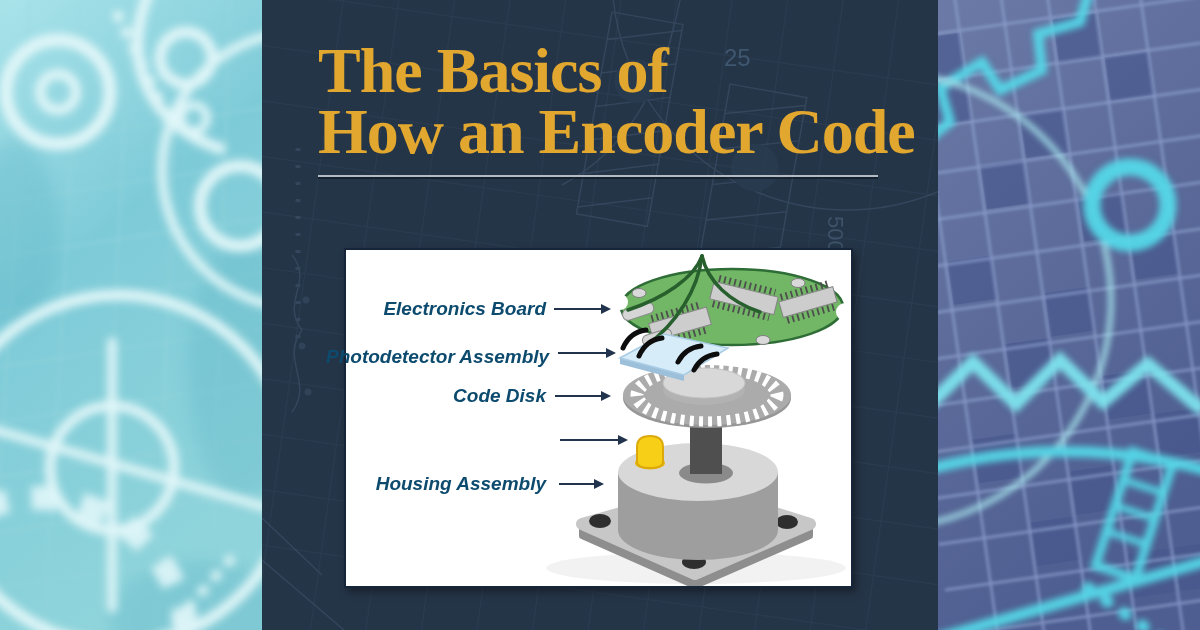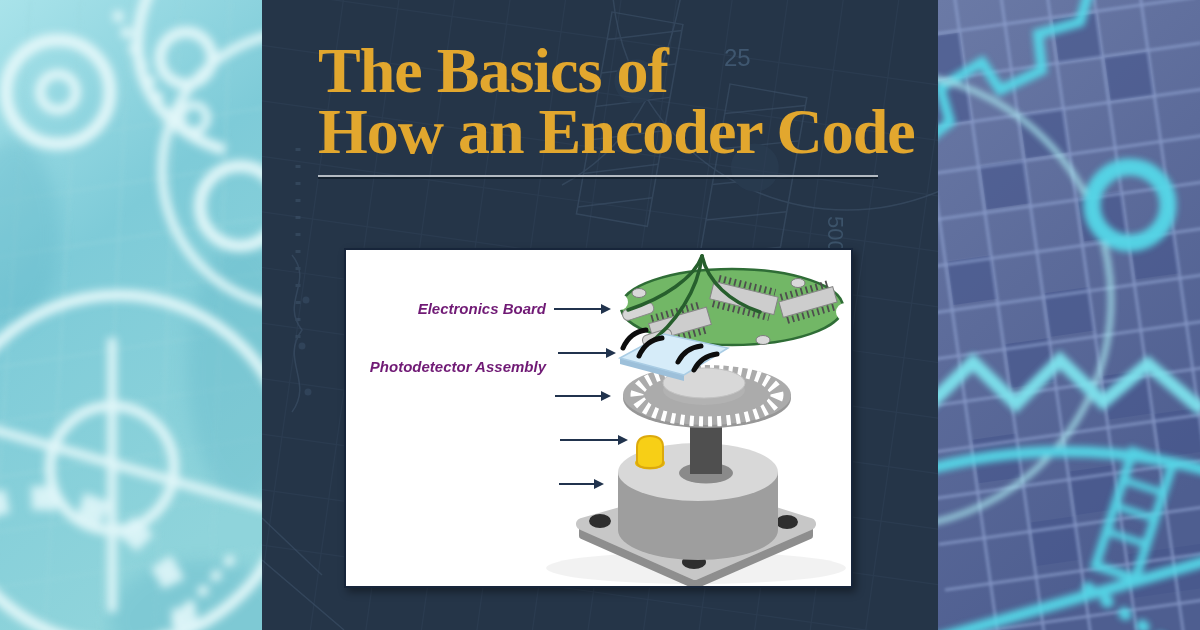--- a/index.html
+++ b/index.html
@@ -28,21 +28,21 @@
   }
   
   .card{
     position:absolute;left:82px;top:248px;width:509px;height:340px;
     background:#ffffff;border:2px solid #17253a;
     box-shadow:3px 4px 8px rgba(0,0,0,.4);
   }
   .card svg.illus{position:absolute;left:0;top:0;}
   .dlabel{
     position:absolute;right:305px;width:220px;text-align:right;
-    font-size:15px;font-weight:bold;font-style:italic;color:#701a75;
+    font-size:19px;font-weight:bold;font-style:italic;color:#0c4a6e;
     line-height:20px;white-space:nowrap;
   }
   .arrow{position:absolute;height:2px;background:#21334d;}
   .arrow::after{
     content:'';position:absolute;right:-9px;top:-4px;width:0;height:0;
     border-left:10px solid #21334d;border-top:5px solid transparent;border-bottom:5px solid transparent;
   }
 </style>
 </head>
 <body>
@@ -276,23 +276,25 @@
             <path d="M293,106 Q300,90 316,88"></path>
             <path d="M332,112 Q339,98 355,96"></path>
             <path d="M348,120 Q355,106 371,104"></path>
           </g>
         </g>
       </svg>
 
       <div class="dlabel" style="top:49px;">Electronics Board</div>
       <div class="arrow" style="left:208px;top:58px;width:48px;"></div>
 
-      <div class="dlabel" style="top:107px;">Photodetector Assembly</div>
+      <div class="dlabel" style="top:97px;">Photodetector Assembly</div>
       <div class="arrow" style="left:212px;top:102px;width:49px;"></div>
 
+      <div class="dlabel" style="top:136px;">Code Disk</div>
       <div class="arrow" style="left:209px;top:145px;width:47px;"></div>
 
       <div class="arrow" style="left:214px;top:189px;width:59px;"></div>
 
+      <div class="dlabel" style="top:224px;">Housing Assembly</div>
       <div class="arrow" style="left:213px;top:233px;width:36px;"></div>
     </div>
   </div>
 </div>
 
 </body></html>

